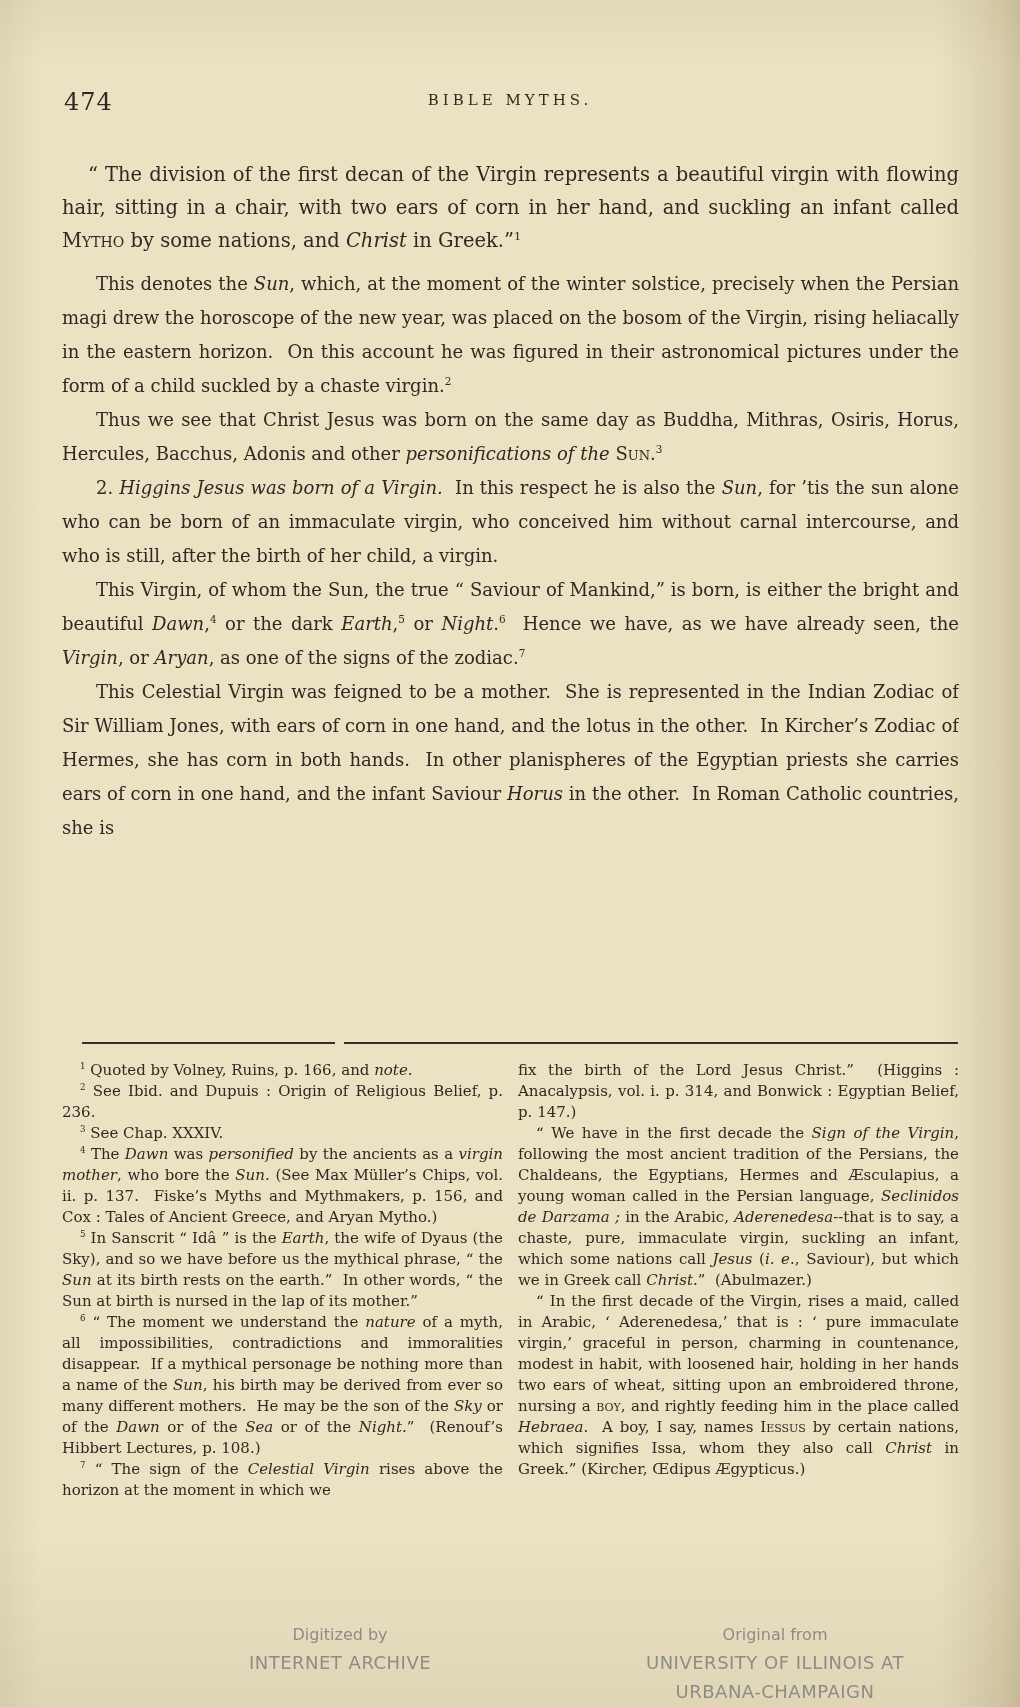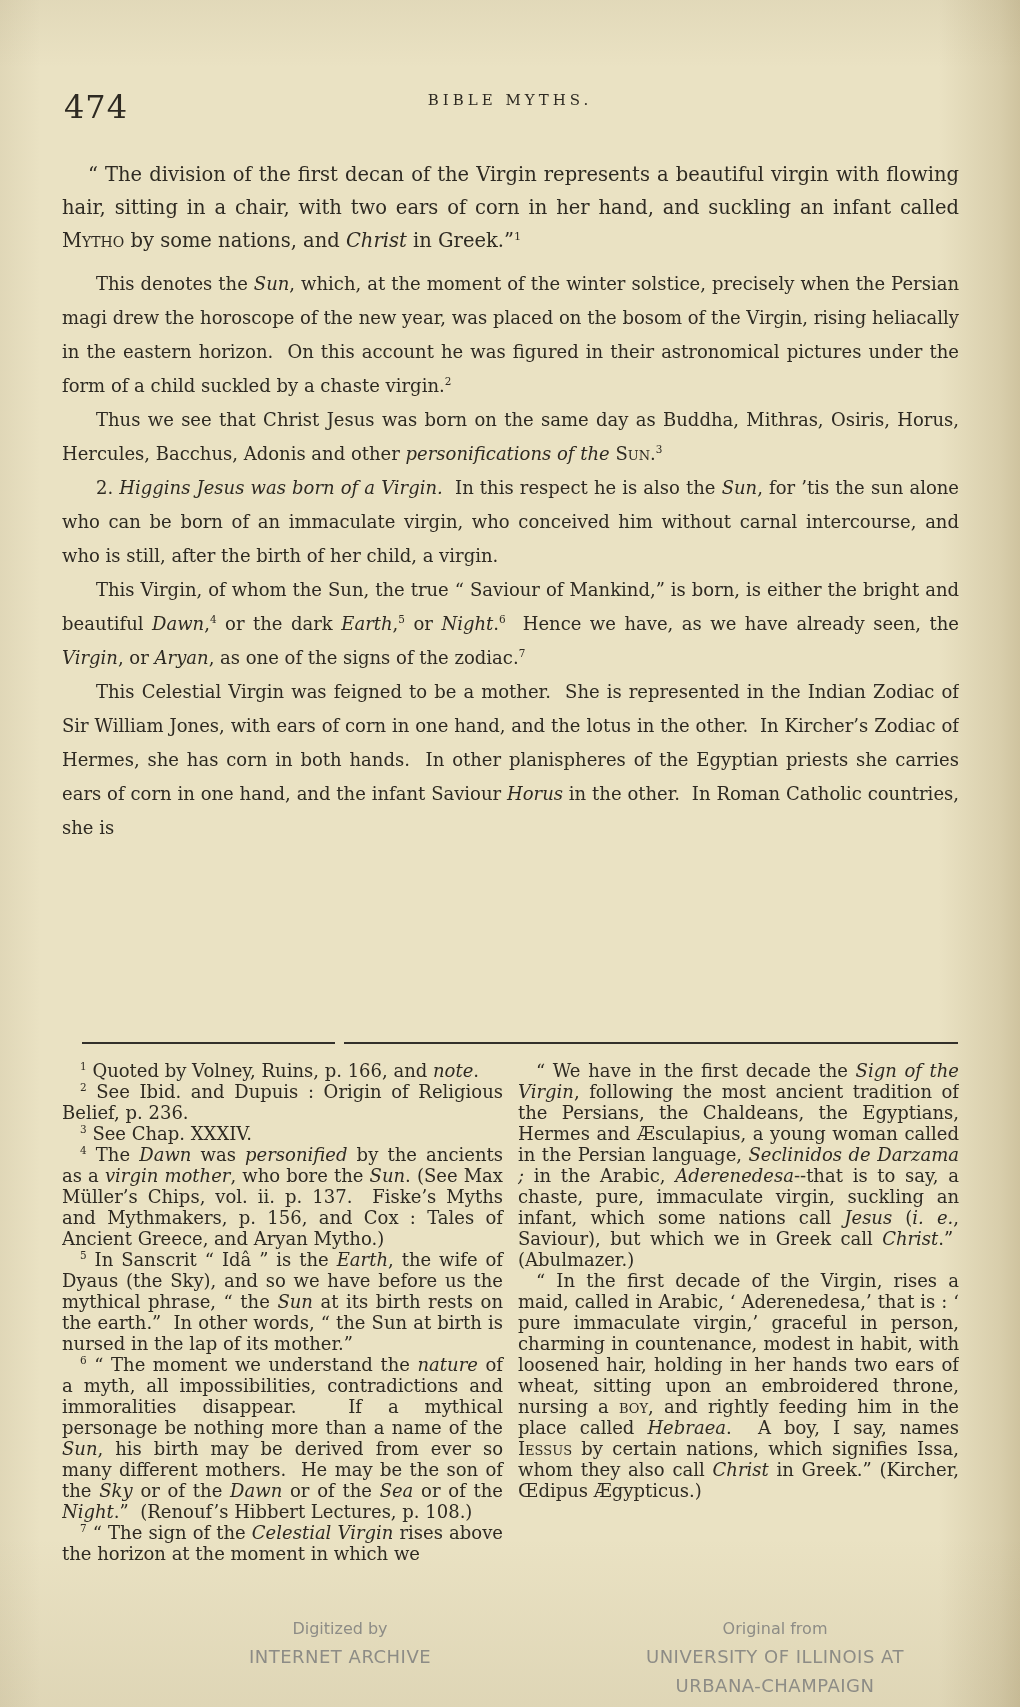--- a/index.html
+++ b/index.html
@@ -24,21 +24,21 @@
     position: absolute;
     top: 88px;
     left: 62px;
     right: 62px;
     height: 40px;
   }
   .page-number {
     position: absolute;
     left: 2px;
     top: 0;
-    font-size: 32px;
+    font-size: 24px;
     letter-spacing: 1px;
   }
   .running-title {
     position: absolute;
     left: 50%;
     top: 3px;
     transform: translateX(-50%);
     font-size: 15px;
     letter-spacing: 4px;
     white-space: nowrap;
@@ -92,39 +92,39 @@
     position: absolute;
     top: 1060px;
     left: 62px;
     width: 897px;
     height: 505px;
     display: flex;
     overflow: hidden;
   }
   .fn-col {
     text-align: justify;
-    font-size: 18px;
+    font-size: 15px;
     line-height: 21px;
   }
   .fn-col.left  { width: 441px; margin-right: 15px; }
   .fn-col.right { width: 441px; }
   .fn-col p { margin: 0; text-indent: 18px; }
   .fn-col p.no-indent { text-indent: 0; }
 
   
   .scan-footer {
     position: absolute;
     left: 0;
     bottom: 0;
     width: 100%;
     height: 120px;
     font-family: "DejaVu Sans", "Liberation Sans", sans-serif;
     color: #8d8c86;
   }
-  .stamp { position: absolute; text-align: center; }
+  .stamp { position: absolute; text-align: center; margin-top: 6px; }
   .stamp-small { font-size: 16px; line-height: 27px; }
   .stamp-large { font-size: 18px; line-height: 29px; letter-spacing: 0.5px; }
   .stamp.left  { left: 140px; width: 400px; top: 28px; }
   .stamp.right { left: 565px; width: 420px; top: 28px; }
 </style>
 </head>
 <body>
 
 <div class="page">
 
@@ -151,20 +151,21 @@
     <div class="fn-col left">
       <p><sup>1</sup> Quoted by Volney, Ruins, p. 166, and <i>note</i>.</p>
       <p><sup>2</sup> See Ibid. and Dupuis : Origin of Religious Belief, p. 236.</p>
       <p><sup>3</sup> See Chap. XXXIV.</p>
       <p><sup>4</sup> The <i>Dawn</i> was <i>personified</i> by the ancients as a <i>virgin mother</i>, who bore the <i>Sun</i>. (See Max Müller’s Chips, vol. ii. p. 137.&nbsp; Fiske’s Myths and Mythmakers, p. 156, and Cox : Tales of Ancient Greece, and Aryan Mytho.)</p>
       <p><sup>5</sup> In Sanscrit “ Idâ ” is the <i>Earth</i>, the wife of Dyaus (the Sky), and so we have before us the mythical phrase, “ the <i>Sun</i> at its birth rests on the earth.”&nbsp; In other words, “ the  Sun  at birth is nursed in the lap of its mother.”</p>
       <p><sup>6</sup> “ The moment we understand the <i>nature</i> of a myth, all impossibilities, contradictions and immoralities disappear.&nbsp; If a mythical personage be nothing more than a name of the <i>Sun</i>, his birth may be derived from ever so many different mothers.&nbsp; He may be the son of the <i>Sky</i> or of the <i>Dawn</i> or of the <i>Sea</i> or of the <i>Night</i>.”&nbsp; (Renouf’s Hibbert Lectures, p. 108.)</p>
       <p><sup>7</sup> “ The sign of the <i>Celestial Virgin</i> rises above the horizon at the moment in which we</p>
     </div>
     <div class="fn-col right">
+      <p class="no-indent">fix the birth of the Lord Jesus Christ.”&nbsp; (Higgins : Anacalypsis, vol. i. p. 314, and Bonwick : Egyptian Belief, p. 147.)</p>
       <p>“ We have in the first decade the <i>Sign of the Virgin</i>, following the most ancient tradition of the Persians, the Chaldeans, the Egyptians, Hermes and Æsculapius, a young woman called in the Persian language, <i>Seclinidos de Darzama ;</i> in the Arabic, <i>Aderenedesa</i>--that is to say, a chaste, pure, immaculate virgin, suckling an infant, which some nations call <i>Jesus</i> (<i>i. e.</i>, Saviour), but which we in Greek call <i>Christ</i>.”&nbsp; (Abulmazer.)</p>
       <p>“ In the first decade of the Virgin, rises a maid, called in Arabic, ‘ Aderenedesa,’ that is : ‘ pure immaculate virgin,’ graceful in person, charming in countenance, modest in habit, with loosened hair, holding in her hands two ears of wheat, sitting upon an embroidered throne, nursing a <span class="sc">boy</span>, and rightly feeding him in the place called <i>Hebraea</i>.&nbsp; A boy, I say, names <span class="sc">Iessus</span> by certain nations, which signifies Issa, whom they also call <i>Christ</i> in Greek.” (Kircher, Œdipus Ægypticus.)</p>
     </div>
   </section>
 
   <footer class="scan-footer">
     <div class="stamp left">
       <div class="stamp-small">Digitized by</div>
       <div class="stamp-large">INTERNET ARCHIVE</div>
     </div>

